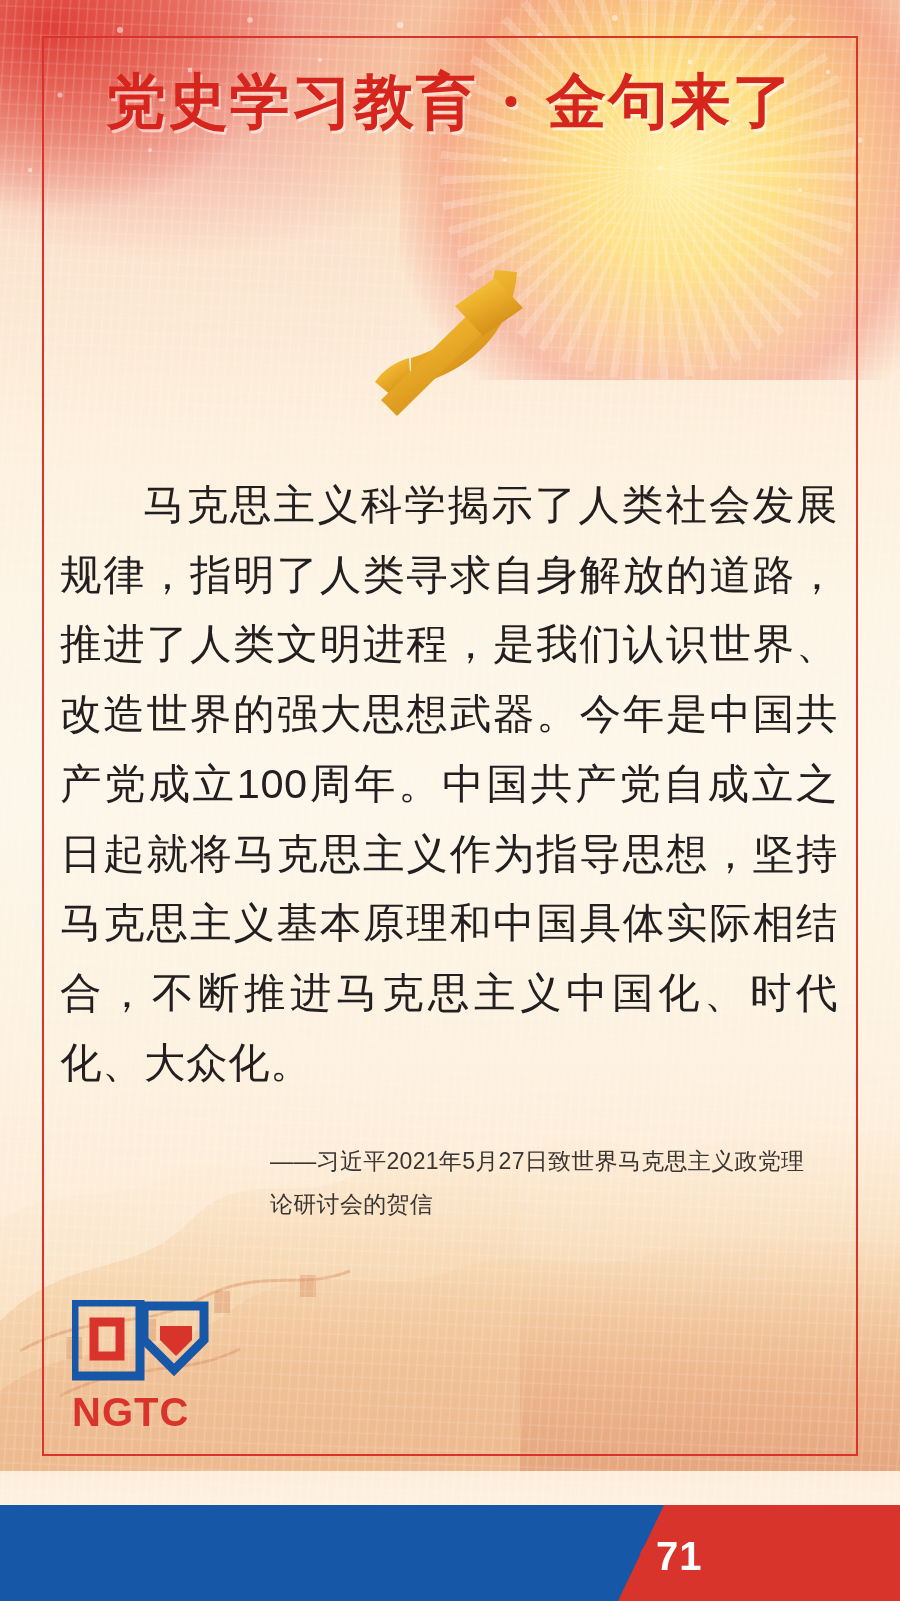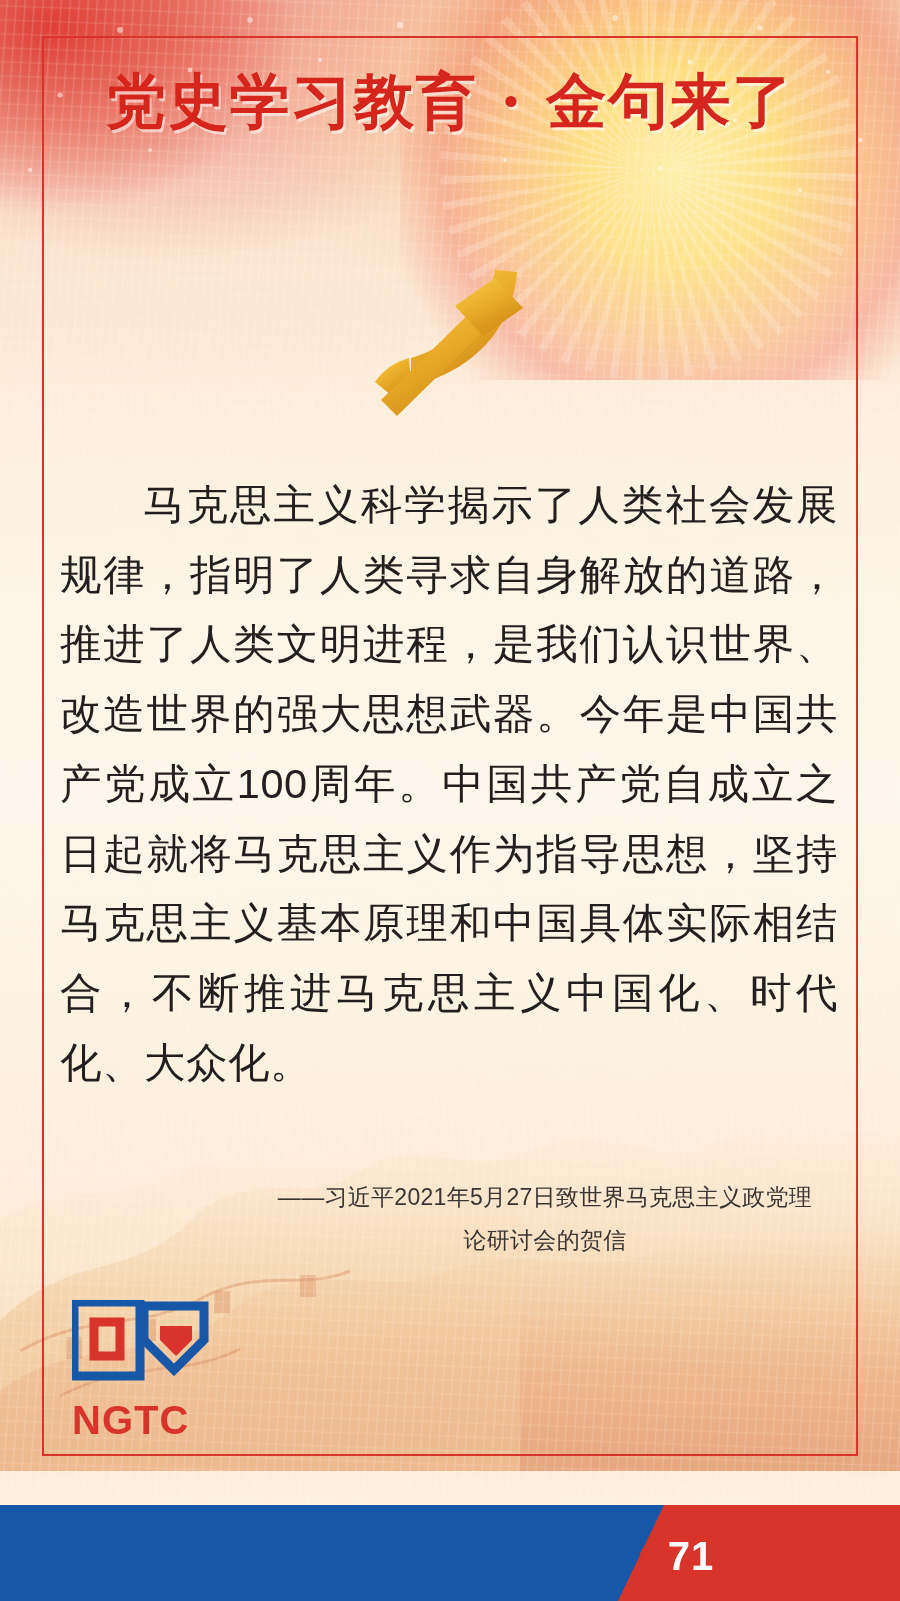--- a/index.html
+++ b/index.html
@@ -134,41 +134,40 @@
     text-align: justify;
     text-justify: inter-ideograph;
     text-indent: 83px;
     letter-spacing: 0.5px;
   }
 
   .attribution {
     position: absolute;
     left: 270px;
     right: 80px;
-    top: 1176px;
+    top: 1140px;
     font-size: 23px;
     line-height: 1.85;
     color: #3a3432;
     letter-spacing: 0.3px;
-    text-align: center;
   }
 
   .logo {
     position: absolute;
     left: 72px;
     top: 1300px;
     width: 140px;
   }
   .logo-text {
     font-family: "Liberation Sans", sans-serif;
     font-weight: bold;
     font-size: 40px;
     letter-spacing: 1px;
     color: #d8342b;
-    margin-top: 8px;
+    margin-top: 0;
     text-align: left;
   }
 
   
   .bottom-bar {
     position: absolute;
     left: 0; right: 0;
     bottom: 0;
     height: 96px;
     background: #1757a8;
@@ -177,24 +176,24 @@
     position: absolute;
     right: 0;
     bottom: 0;
     width: 282px;
     height: 96px;
     background: #d8342b;
     clip-path: polygon(46px 0, 100% 0, 100% 100%, 0 100%);
   }
   .page-badge {
     position: absolute;
-    right: 157px;
+    right: 140px;
     bottom: 22px;
     width: 104px;
-    text-align: center;
+    text-align: left;
     color: #ffffff;
     font-family: "Liberation Sans", sans-serif;
     font-weight: bold;
     font-size: 40px;
     letter-spacing: 1px;
   }
   .badge-diamond {
     position: absolute;
     right: 140px;
     bottom: 6px;

